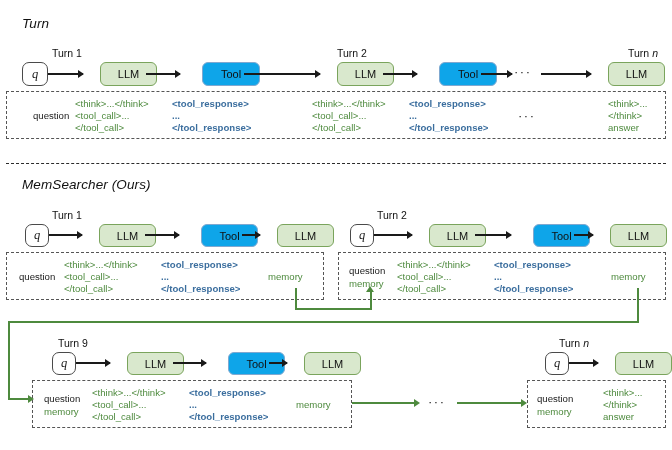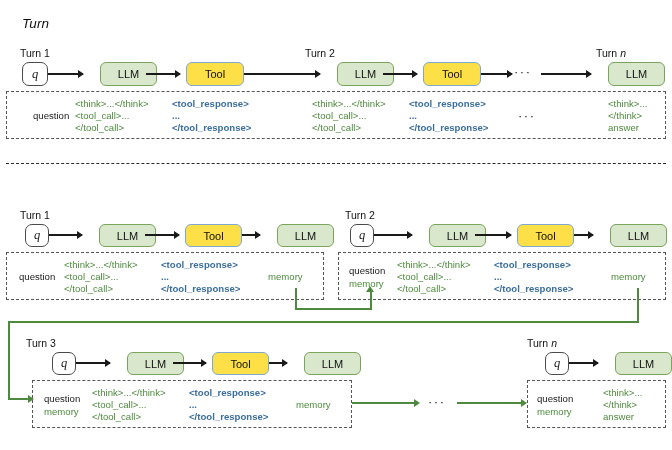--- a/index.html
+++ b/index.html
@@ -8,32 +8,32 @@
        font-family:"Liberation Sans","DejaVu Sans",sans-serif;
        color:#1a1a1a;-webkit-font-smoothing:antialiased;}
 
   .stage{position:absolute;left:0;top:0;width:672px;height:450px;}
 
   
   .sec-title{position:absolute;font-style:italic;font-size:13.5px;
              font-weight:400;color:#111;letter-spacing:.1px;white-space:nowrap;}
 
   
-  .turn-label{position:absolute;font-size:10.5px;color:#111;white-space:nowrap;}
+  .turn-label{position:absolute;font-size:10.5px;color:#111;white-space:nowrap;margin-left:32px;}
   .turn-label i{font-style:italic;}
 
   
   .node{position:absolute;box-sizing:border-box;display:flex;
         align-items:center;justify-content:center;
         font-size:11px;border-radius:6px;white-space:nowrap;}
   .node.q{background:#ffffff;border:1.3px solid #4a4a4a;border-radius:7px;
           font-style:italic;font-family:"Liberation Serif","DejaVu Serif",serif;
           font-size:12.5px;}
   .node.llm{background:#d9e8cd;border:1.3px solid #7aa45c;color:#111;margin-left:11px;}
-  .node.tool{background:#fde047;border:1.3px solid #7fa8d0;color:#111;}
+  .node.tool{background:#0ea5e9;border:1.3px solid #7fa8d0;color:#111;margin-left:16px;}
 
   
   .arr{position:absolute;height:1.6px;background:#1a1a1a;}
   .arr::after{content:"";position:absolute;right:-1px;top:50%;
               transform:translateY(-50%);
               border-left:6px solid #1a1a1a;
               border-top:4px solid transparent;
               border-bottom:4px solid transparent;}
 
   
@@ -113,20 +113,21 @@
   <div class="txt blue" style="left:409px;top:122px;">&lt;/tool_response&gt;</div>
 
   <div class="dots" style="left:518px;top:108px;">···</div>
 
   <div class="txt green" style="left:608px;top:98px;">&lt;think&gt;...</div>
   <div class="txt green" style="left:608px;top:110px;">&lt;/think&gt;</div>
   <div class="txt green" style="left:608px;top:122px;">answer</div>
 
   <div class="hr-dashed" style="left:6px;top:163px;width:660px;"></div>
 
+  <div class="sec-title" style="left:22px;top:177px;">MemSearcher (Ours)</div>
 
   <div class="turn-label" style="left:20px;top:209px;">Turn 1</div>
 
   <div class="node q" style="left:25px;top:224px;width:24px;height:23px;">q</div>
   <div class="node llm" style="left:88px;top:224px;width:57px;height:23px;">LLM</div>
   <div class="node tool" style="left:185px;top:224px;width:57px;height:23px;">Tool</div>
   <div class="node llm" style="left:266px;top:224px;width:57px;height:23px;">LLM</div>
 
   <div class="arr" style="left:49px;top:234px;width:33px;"></div>
   <div class="arr" style="left:145px;top:234px;width:34px;"></div>
@@ -176,21 +177,21 @@
   <div class="g-h" style="left:295px;top:308px;width:77px;"></div>
   <div class="g-v" style="left:370px;top:292px;height:18px;"></div>
   <div class="g-arrow-up" style="left:366px;top:286px;"></div>
 
   <div class="g-tick" style="left:637px;top:288px;height:34px;"></div>
   <div class="g-h" style="left:8px;top:321px;width:631px;"></div>
   <div class="g-v" style="left:8px;top:321px;height:78px;"></div>
   <div class="g-h" style="left:8px;top:398px;width:22px;"></div>
   <div class="g-arrow-right" style="left:28px;top:395px;"></div>
 
-  <div class="turn-label" style="left:26px;top:337px;">Turn 3</div>
+  <div class="turn-label" style="left:26px;top:337px;">Turn 9</div>
 
   <div class="node q" style="left:52px;top:352px;width:24px;height:23px;">q</div>
   <div class="node llm" style="left:116px;top:352px;width:57px;height:23px;">LLM</div>
   <div class="node tool" style="left:212px;top:352px;width:57px;height:23px;">Tool</div>
   <div class="node llm" style="left:293px;top:352px;width:57px;height:23px;">LLM</div>
 
   <div class="arr" style="left:76px;top:362px;width:34px;"></div>
   <div class="arr" style="left:173px;top:362px;width:33px;"></div>
   <div class="arr" style="left:269px;top:362px;width:18px;"></div>
 

